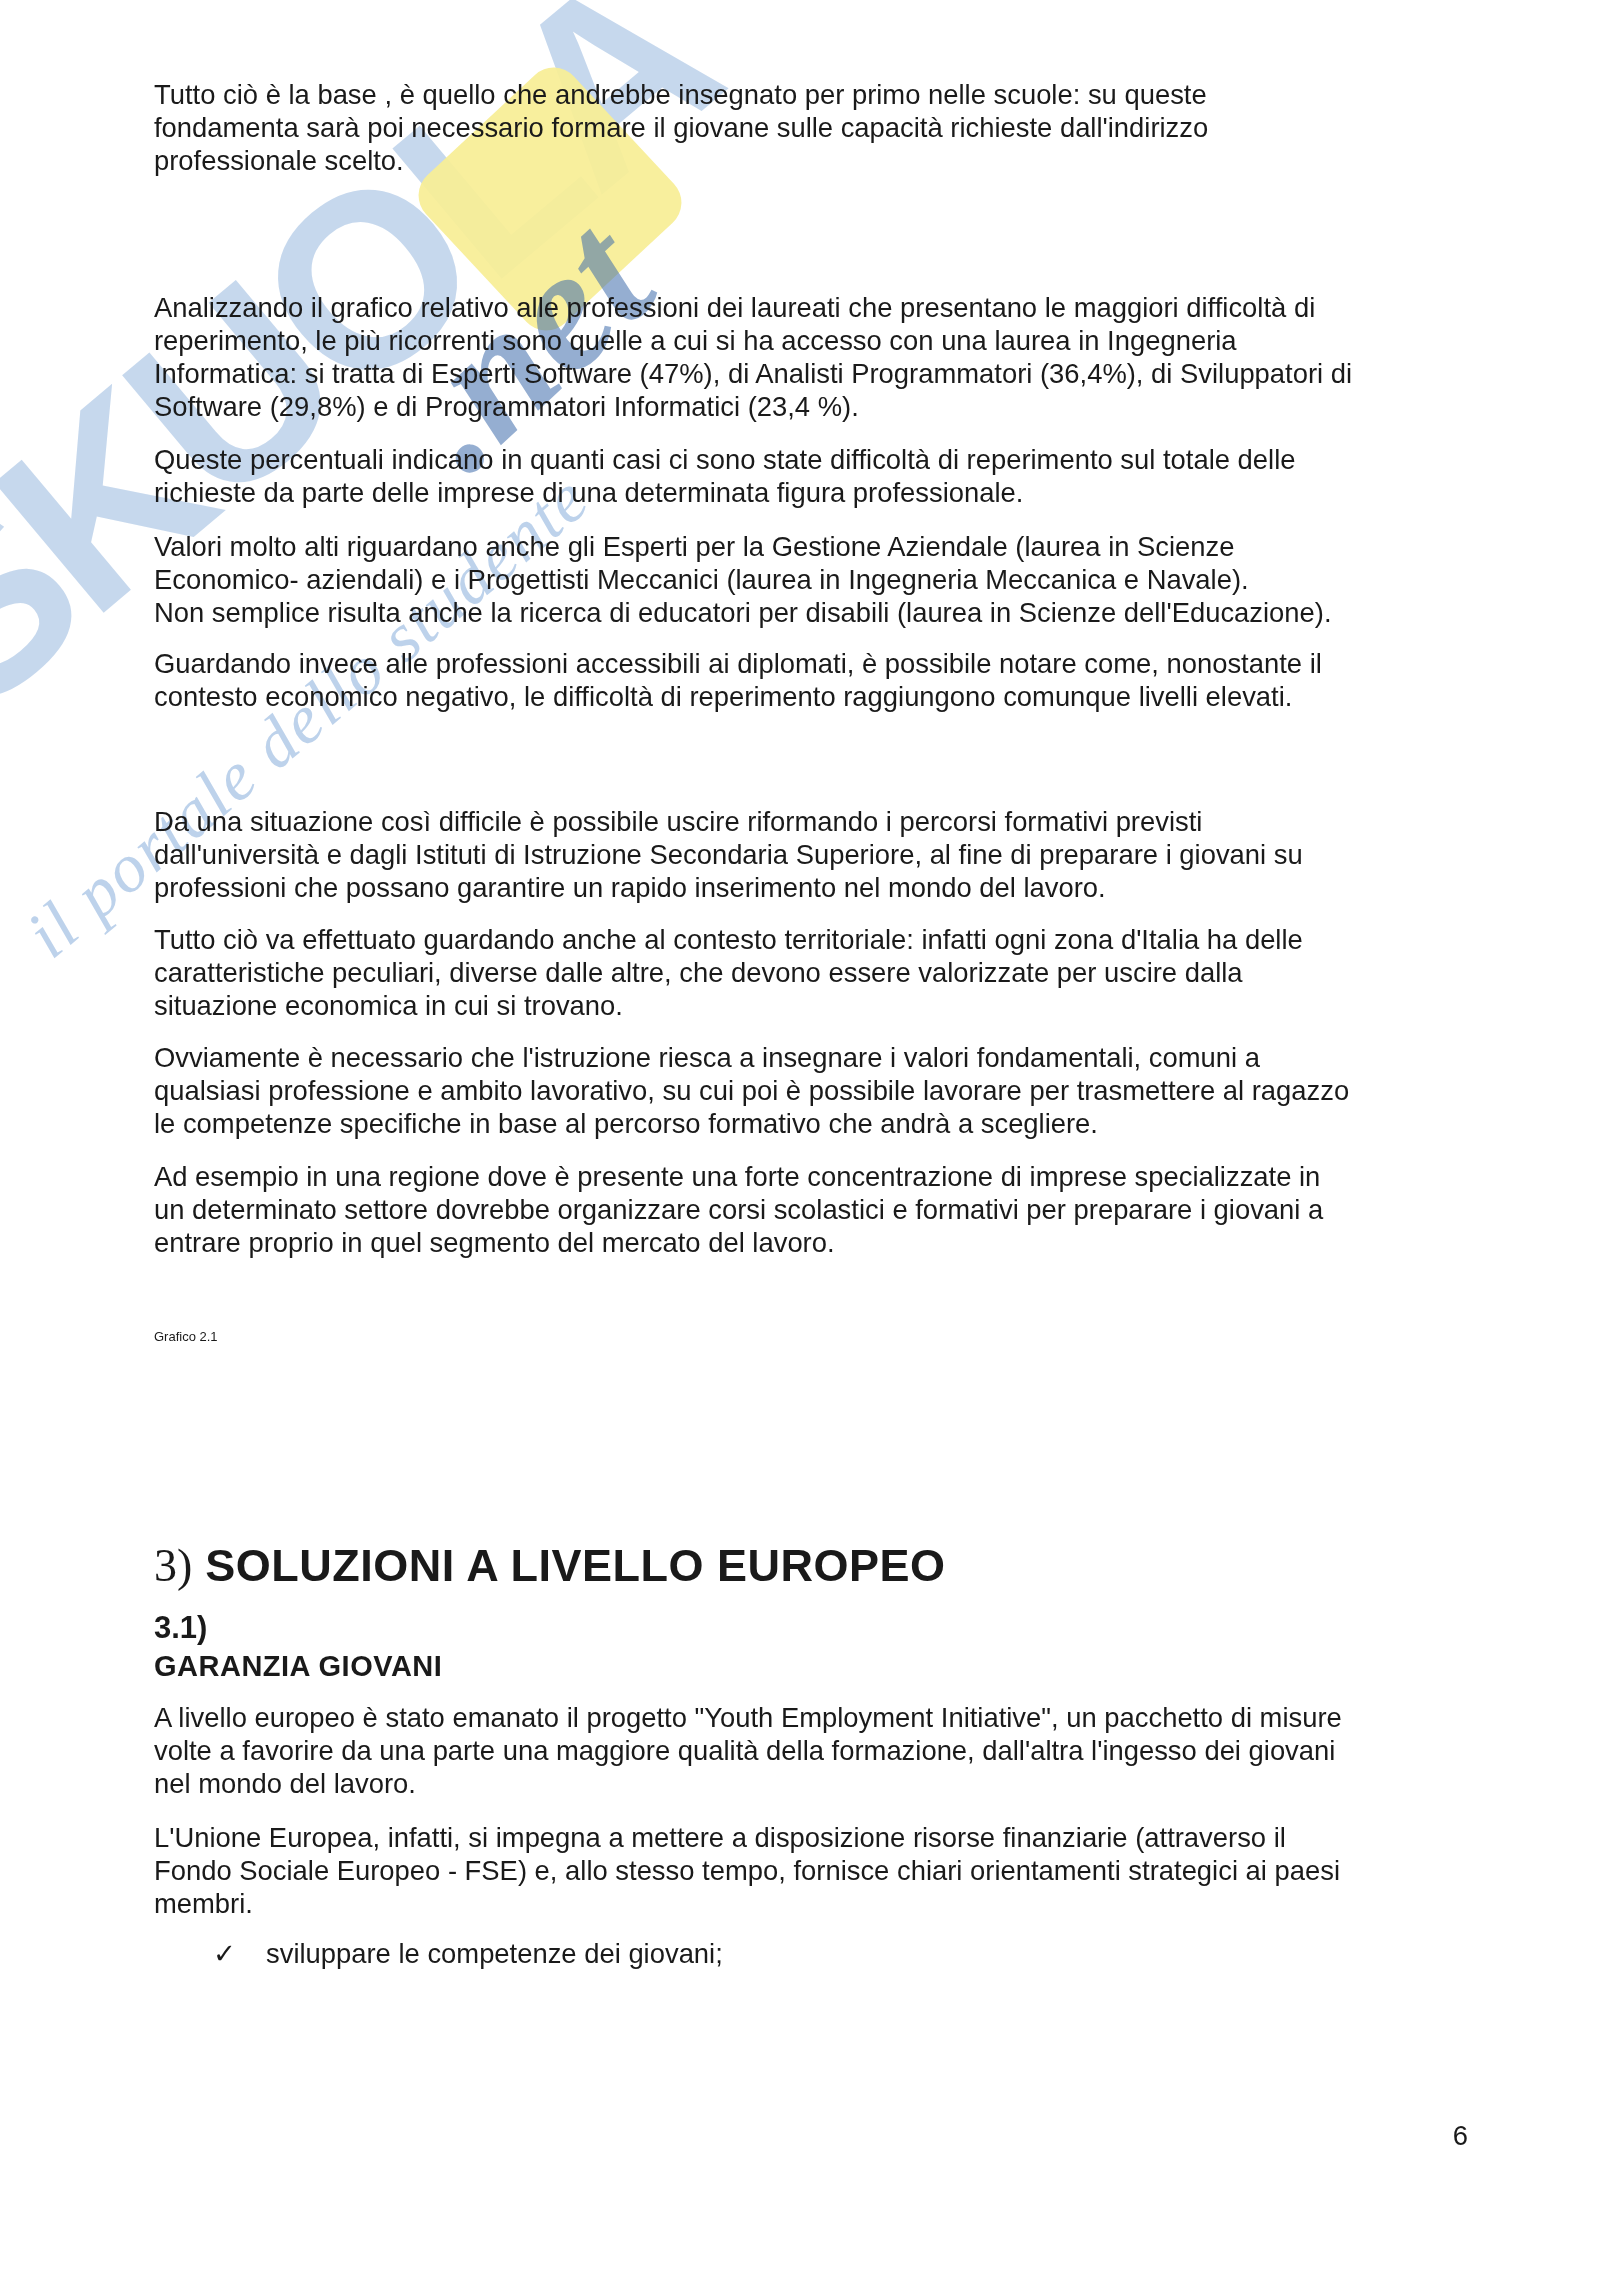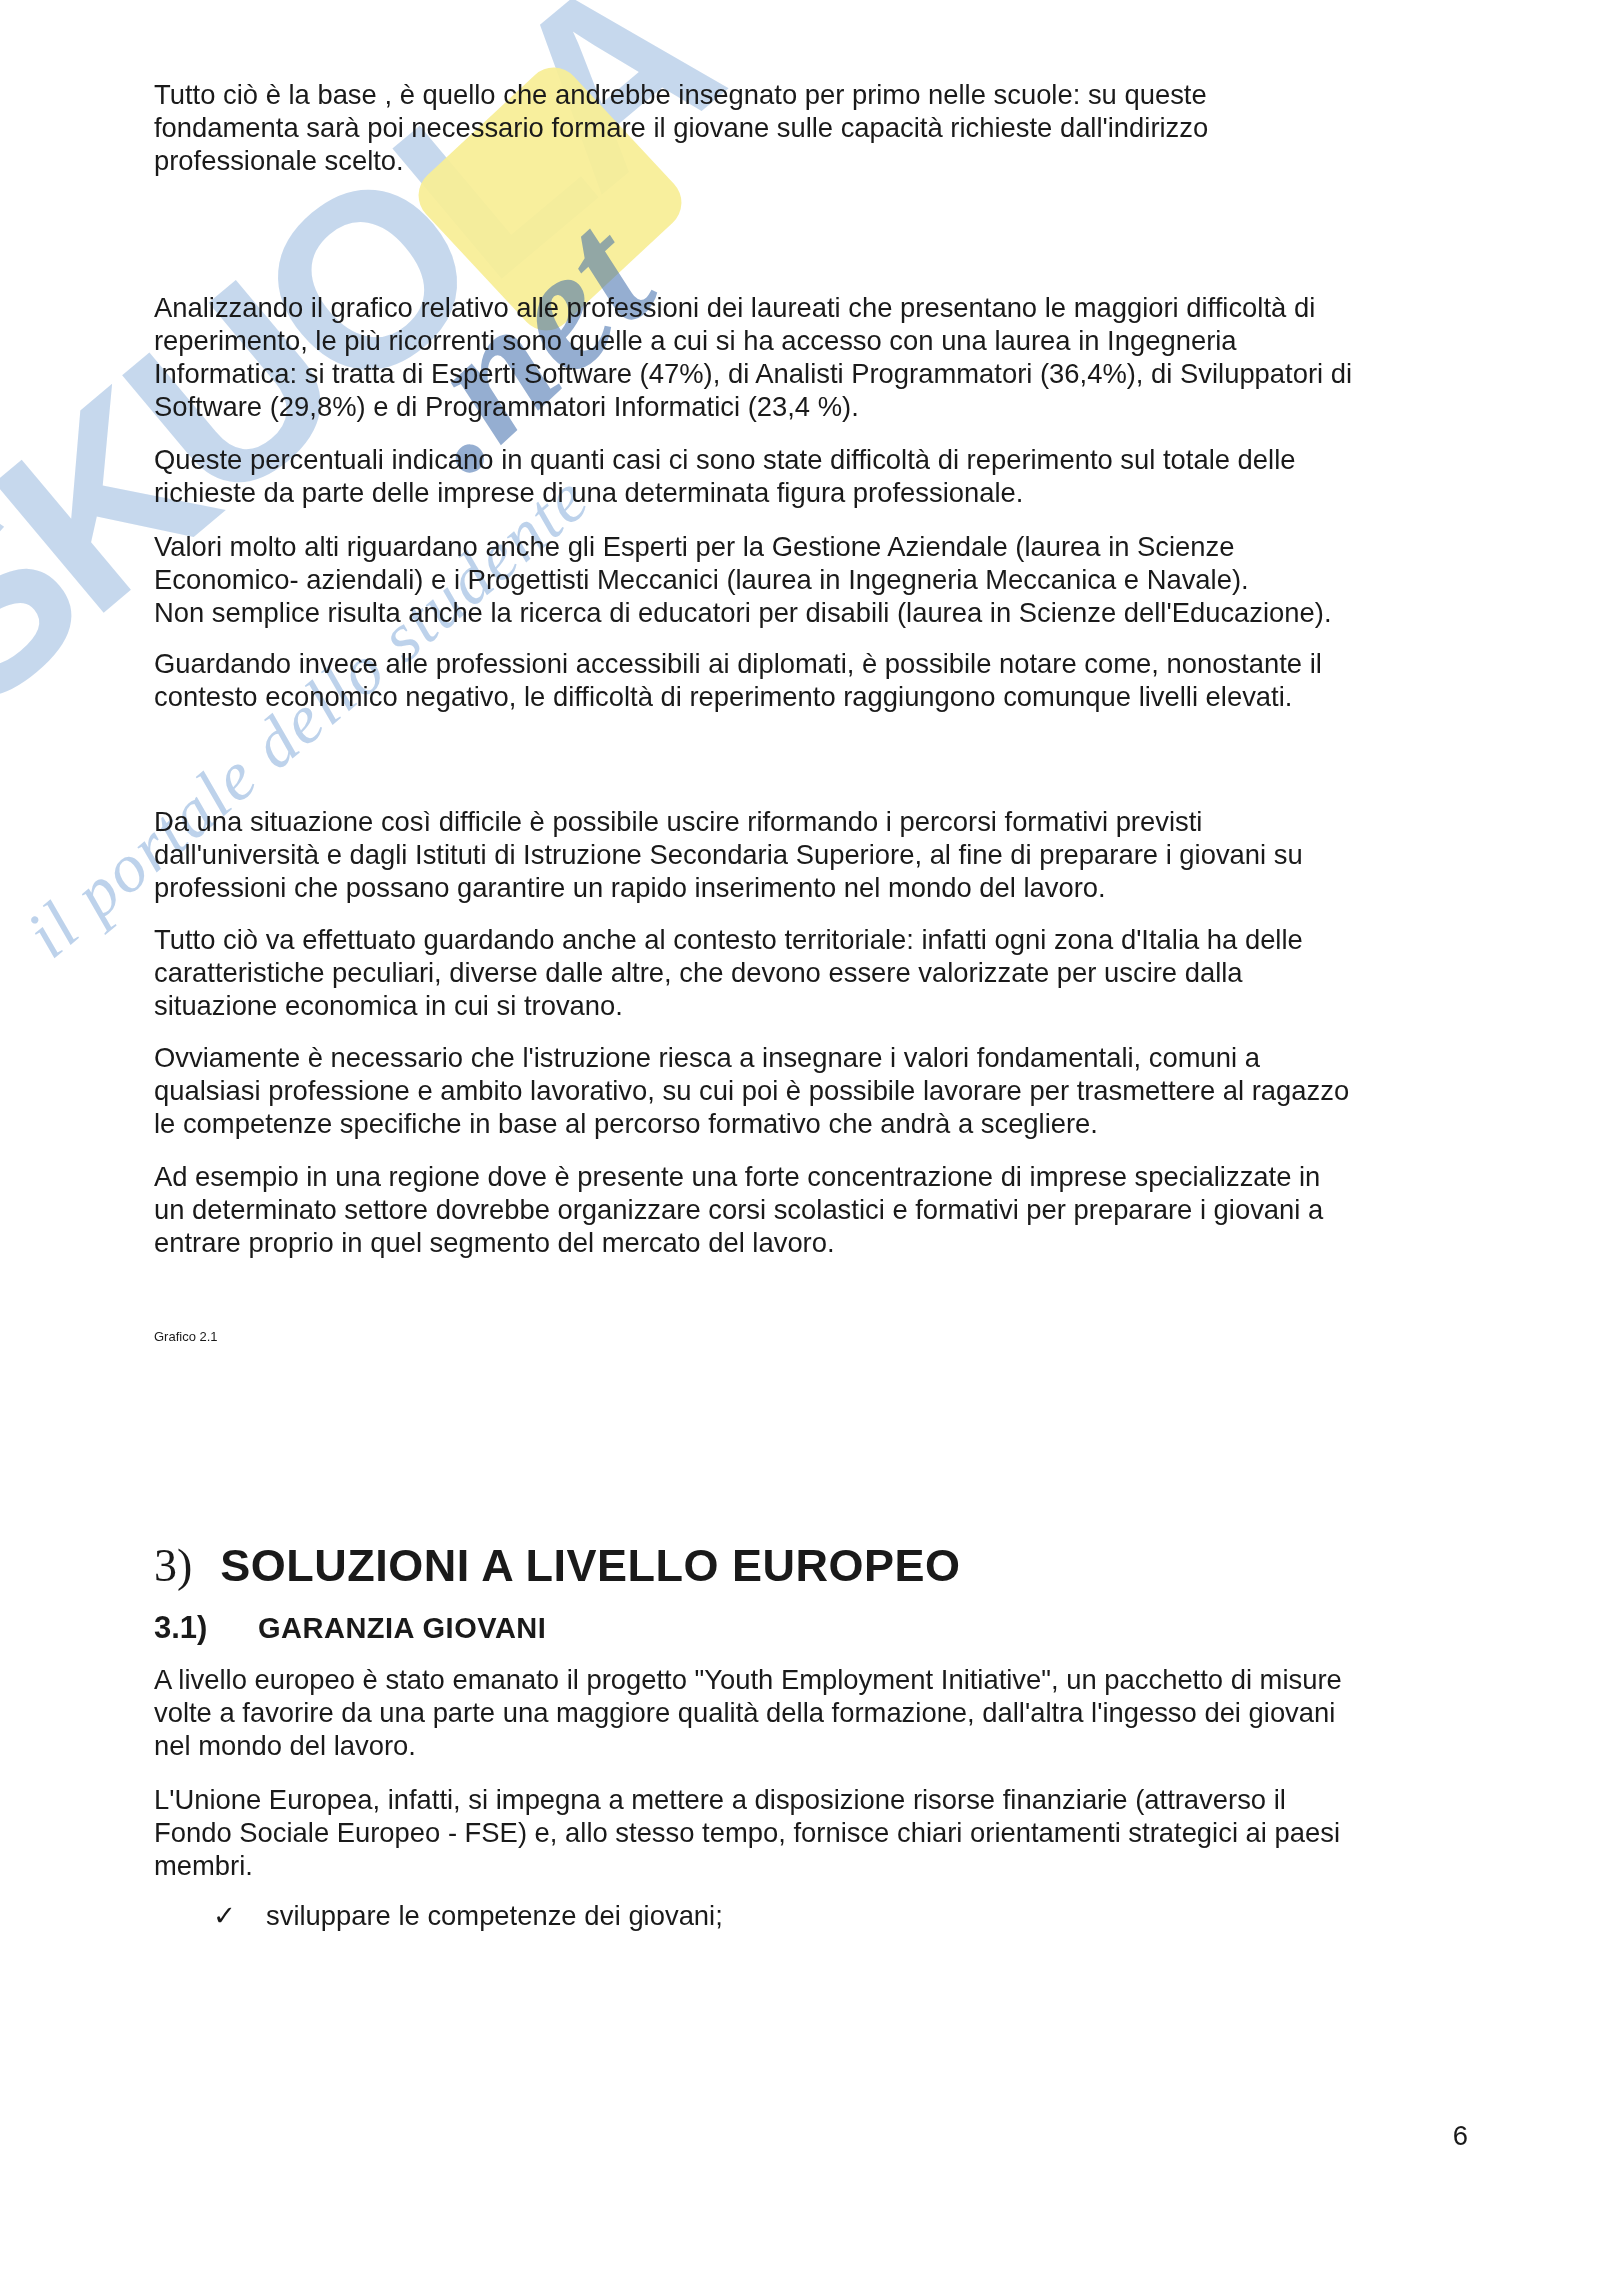--- a/index.html
+++ b/index.html
@@ -68,26 +68,27 @@
     margin:65px 0 0 0;
     font-size:13px; line-height:25.5px;
   }
 
   .h1 {
     margin:188px 0 0 0;
     display:flex; align-items:baseline;
     line-height:57px;
   }
   .h1-num  { font-family:"Liberation Serif", serif; font-weight:400; font-size:46px; }
-  .h1-text { font-weight:700; font-size:45px; margin-left:28px; letter-spacing:0.5px; }
+  .h1-text { font-weight:700; font-size:45px; margin-left:13px; letter-spacing:0.5px; }
 
   .h2 {
     margin:13.7px 0 0 0;
     display:flex; align-items:baseline;
     line-height:39px;
+    flex-direction:column;
   }
   .h2-num  { font-weight:700; font-size:31px; min-width:104px; }
   .h2-text { font-weight:700; font-size:29px; letter-spacing:0.5px; }
 
   .indented { padding-left:35px; }
 
   .bullet-row {
     margin-top:16.7px;
     padding-left:59px;
     font-size:27.4px; line-height:33px;

